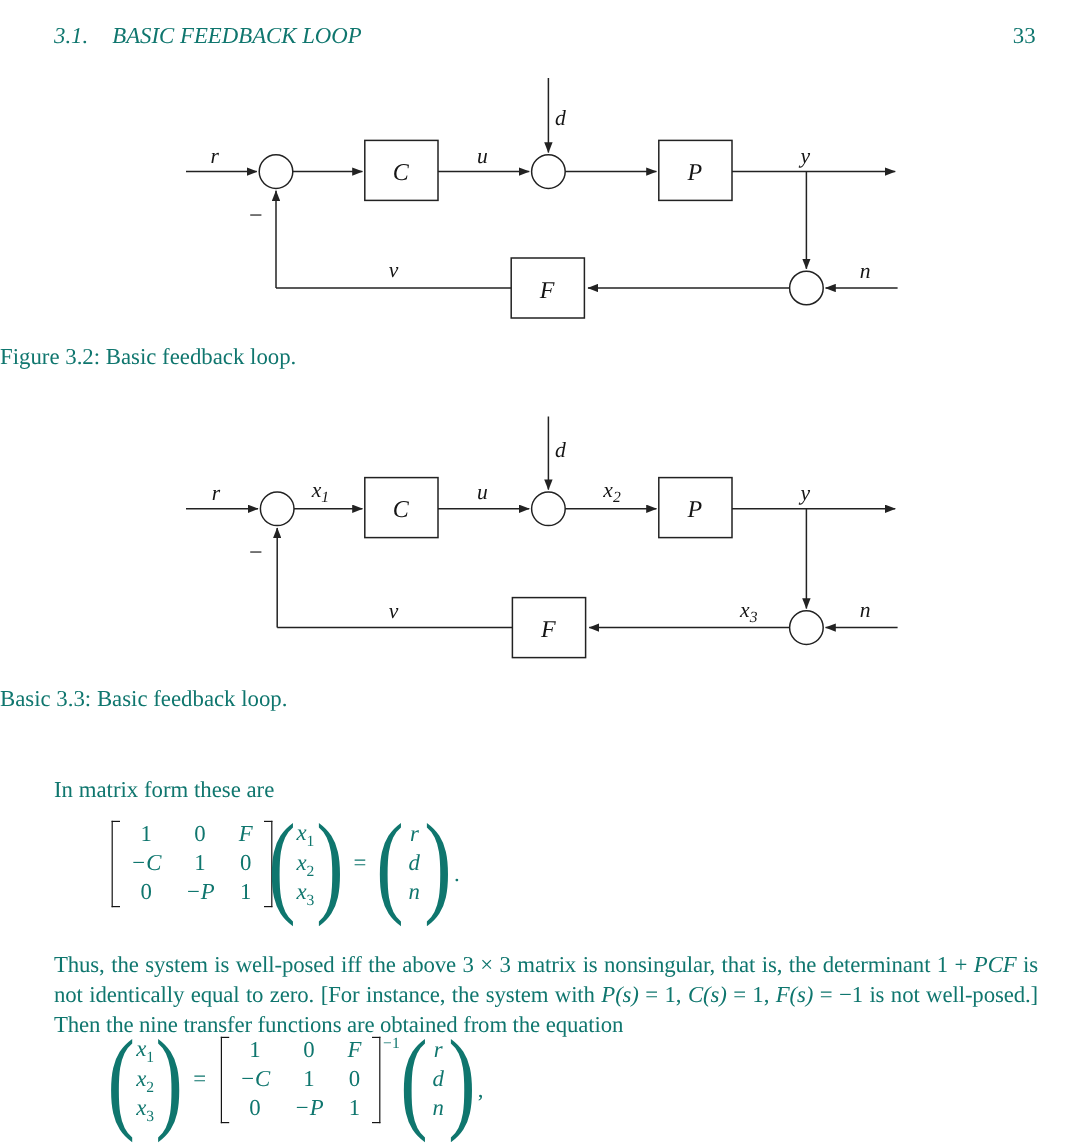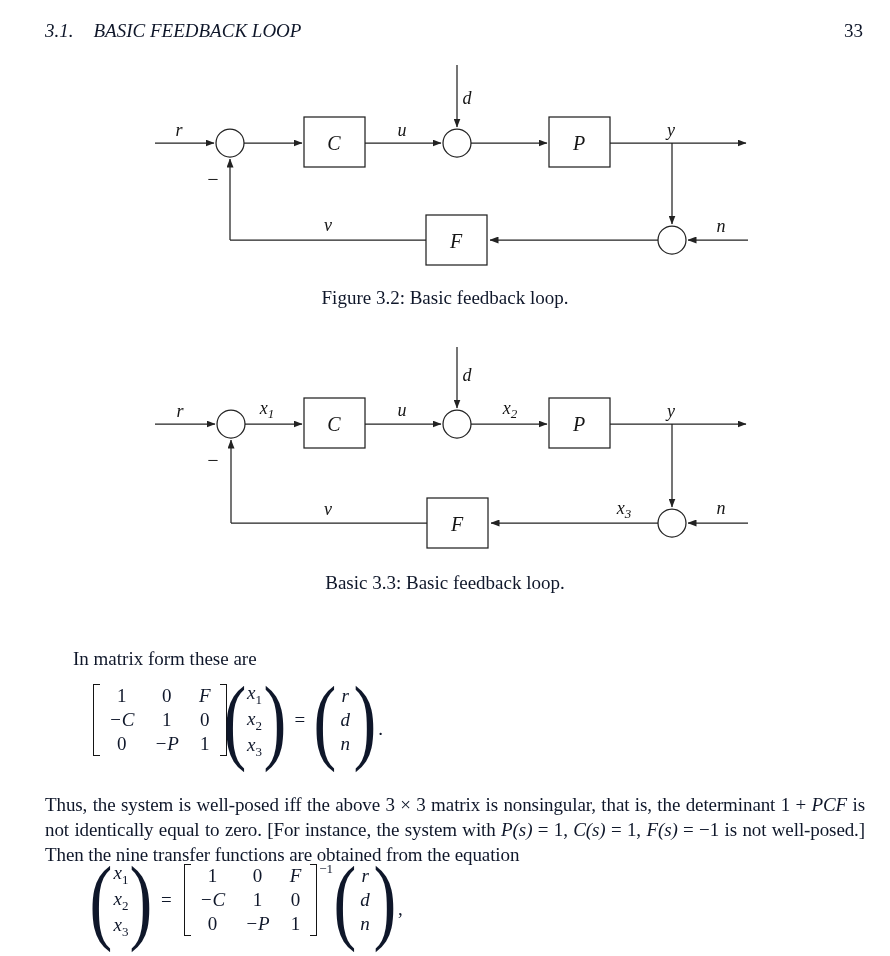--- a/index.html
+++ b/index.html
@@ -1,39 +1,39 @@
 <!DOCTYPE html>
 <html><head>
 <meta charset="utf-8">
 <style>
   html,body{margin:0;padding:0;background:#fff;}
   .page{position:relative;width:868px;height:956px;background:#ffffff;overflow:hidden;
-        font-family:"Liberation Serif","DejaVu Serif",serif;color:#0f172a;}
+        font-family:"Liberation Serif","DejaVu Serif",serif;color:#0f766e;}
 
   
   .header{position:absolute;left:45px;top:20px;width:818px;display:flex;
           justify-content:space-between;font-size:19px;}
   .header-left{font-style:italic;}
   .header-left .ttl{margin-left:20px;}
 
   
   .fig{position:absolute;left:0;}
   .fig line,.fig path.wire{stroke:#222;stroke-width:1.25;fill:none;}
   .fig rect{fill:#ffffff;stroke:#222;stroke-width:1.25;}
   .fig circle{fill:#ffffff;stroke:#222;stroke-width:1.25;}
   .fig text{font-family:"Liberation Serif","DejaVu Serif",serif;font-style:italic;
             font-size:18px;fill:#151515;text-anchor:middle;}
   .fig text.blk{font-size:20px;}
   .fig text.mns{font-size:20px;}
   .fig tspan.sub{font-size:13px;}
 
-  .caption{position:absolute;left:0;width:890px;text-align:center;font-size:19px;}
-
-  
-  .intro{position:absolute;left:45px;top:648px;font-size:19px;margin-left:28px;}
+  .caption{position:absolute;left:0;width:890px;font-size:19px;}
+
+  
+  .intro{position:absolute;left:45px;top:648px;font-size:19px;}
   .para{position:absolute;left:45px;top:792px;width:820px;font-size:19px;
         line-height:25px;text-align:justify;letter-spacing:-0.1px;}
   .it{font-style:italic;}
 
   
   .eq{position:absolute;display:flex;align-items:center;height:76px;font-size:19px;}
   .mat{display:grid;grid-template-columns:repeat(3,auto);column-gap:20px;row-gap:2px;
        justify-items:center;align-items:center;line-height:22px;padding:0 5px;}
   .vec{display:flex;flex-direction:column;align-items:center;row-gap:2px;
        line-height:22px;min-width:24px;}

